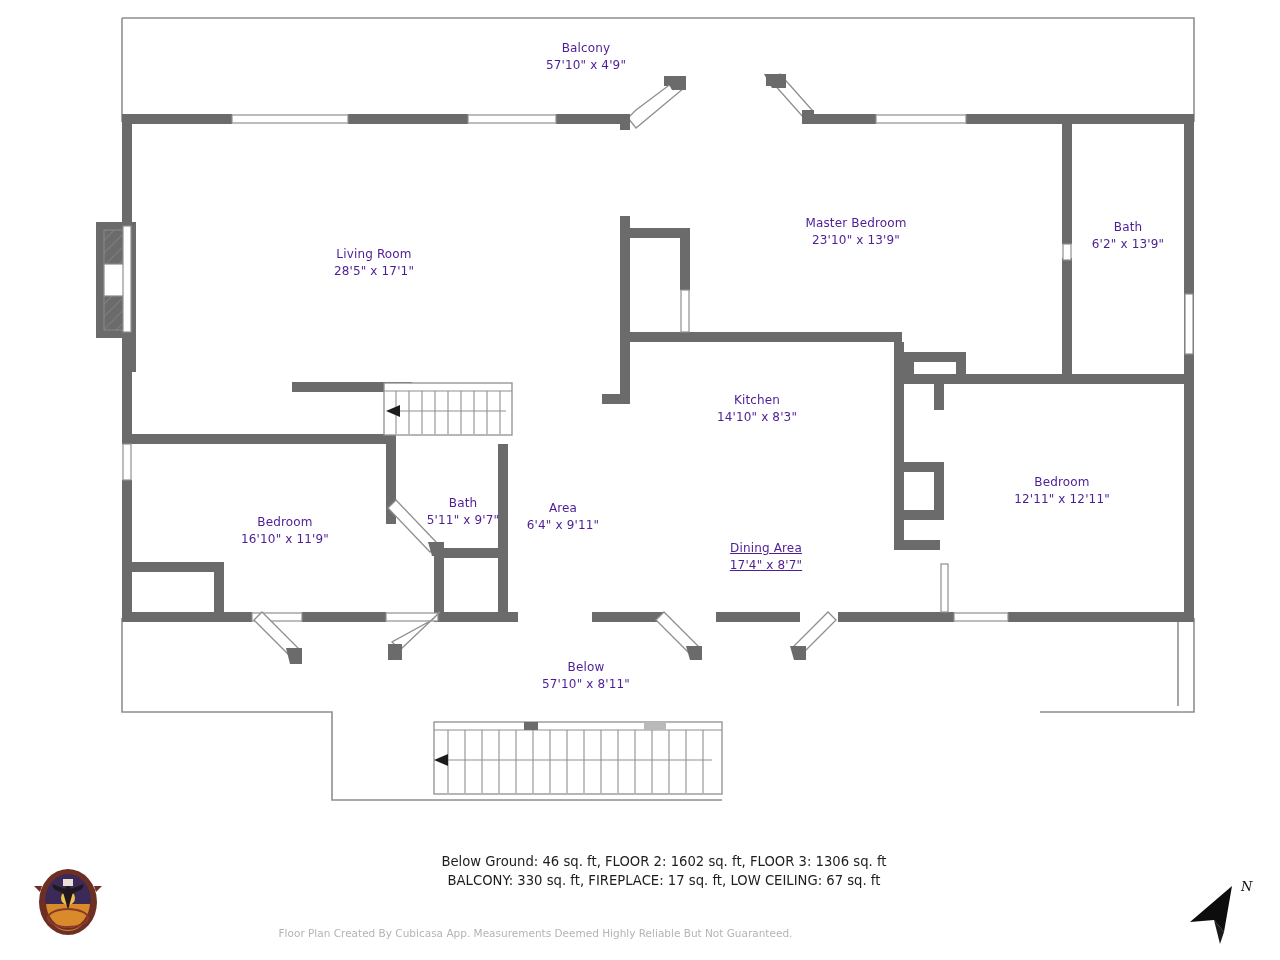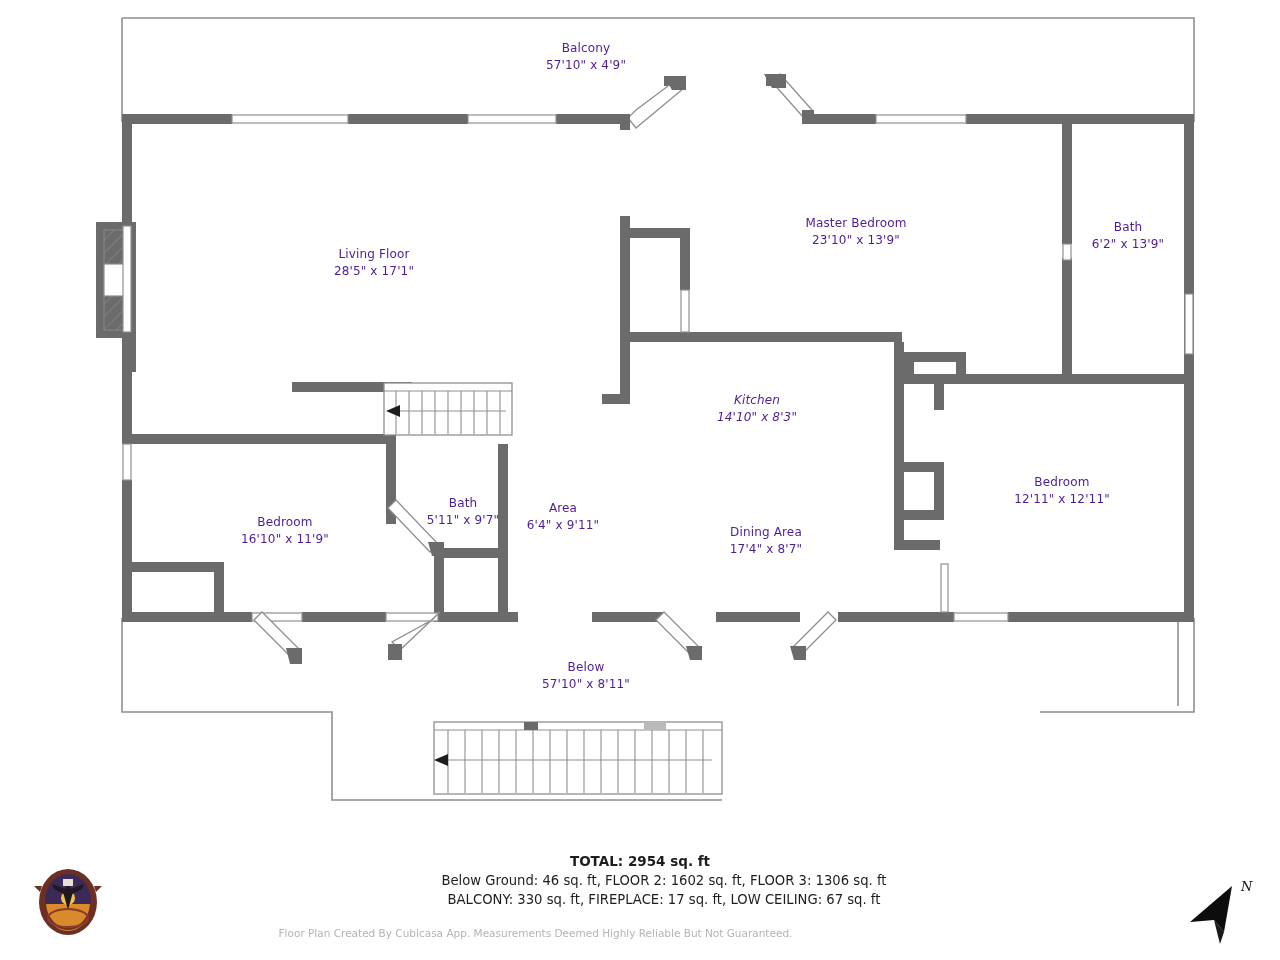--- a/index.html
+++ b/index.html
@@ -298,62 +298,61 @@
       <rect x="644" y="722" width="22" height="8" fill="#b9b9b9"></rect>
       <polygon points="434,760 448,754 448,766" fill="#1d1d1d"></polygon>
     </g>
   </svg>
 
   <div class="room-label" style="left:586px; top:40px; transform:translateX(-50%);">
     <span class="rl-name">Balcony</span>
     <span class="rl-dims">57'10" x 4'9"</span>
   </div>
   <div class="room-label" style="left:374px; top:246px; transform:translateX(-50%);">
-    <span class="rl-name">Living Floor</span>
+    <span class="rl-name">Living Room</span>
     <span class="rl-dims">28'5" x 17'1"</span>
   </div>
   <div class="room-label" style="left:856px; top:201px; transform:translateX(-50%);margin-top:14px;">
     <span class="rl-name">Master Bedroom</span>
     <span class="rl-dims">23'10" x 13'9"</span>
   </div>
   <div class="room-label" style="left:1128px; top:219px; transform:translateX(-50%);">
     <span class="rl-name">Bath</span>
     <span class="rl-dims">6'2" x 13'9"</span>
   </div>
-  <div class="room-label" style="left:757px; top:392px; transform:translateX(-50%);font-style:italic;">
+  <div class="room-label" style="left:757px; top:392px; transform:translateX(-50%);">
     <span class="rl-name">Kitchen</span>
     <span class="rl-dims">14'10" x 8'3"</span>
   </div>
   <div class="room-label" style="left:1062px; top:474px; transform:translateX(-50%);">
     <span class="rl-name">Bedroom</span>
     <span class="rl-dims">12'11" x 12'11"</span>
   </div>
   <div class="room-label" style="left:463px; top:495px; transform:translateX(-50%);">
     <span class="rl-name">Bath</span>
     <span class="rl-dims">5'11" x 9'7"</span>
   </div>
   <div class="room-label" style="left:563px; top:500px; transform:translateX(-50%);">
     <span class="rl-name">Area</span>
     <span class="rl-dims">6'4" x 9'11"</span>
   </div>
   <div class="room-label" style="left:285px; top:514px; transform:translateX(-50%);">
     <span class="rl-name">Bedroom</span>
     <span class="rl-dims">16'10" x 11'9"</span>
   </div>
-  <div class="room-label" style="left:766px; top:524px; transform:translateX(-50%);">
+  <div class="room-label" style="left:766px; top:540px; transform:translateX(-50%);text-decoration:underline;">
     <span class="rl-name">Dining Area</span>
     <span class="rl-dims">17'4" x 8'7"</span>
   </div>
   <div class="room-label" style="left:586px; top:659px; transform:translateX(-50%);">
     <span class="rl-name">Below</span>
     <span class="rl-dims">57'10" x 8'11"</span>
   </div>
 
   <div class="footer-block">
-    <div class="footer-total">TOTAL: 2954 sq. ft</div>
     <div class="footer-line">Below Ground: 46 sq. ft, FLOOR 2: 1602 sq. ft, FLOOR 3: 1306 sq. ft</div>
     <div class="footer-line">BALCONY: 330 sq. ft, FIREPLACE: 17 sq. ft, LOW CEILING: 67 sq. ft</div>
   </div>
   <div class="footer-credit">Floor Plan Created By Cubicasa App. Measurements Deemed Highly Reliable But Not Guaranteed.</div>
 
   <svg class="logo" viewBox="0 0 72 76" xmlns="http://www.w3.org/2000/svg">
     <ellipse cx="36" cy="40" rx="29" ry="33" fill="#6d2f24"></ellipse>
     <ellipse cx="36" cy="39" rx="23" ry="27" fill="#3b2a58"></ellipse>
     <path d="M13,42 a23,27 0 0,0 46,0 Z" fill="#d98b2b"></path>
     <circle cx="36" cy="36" r="7" fill="#f2c14b"></circle>

